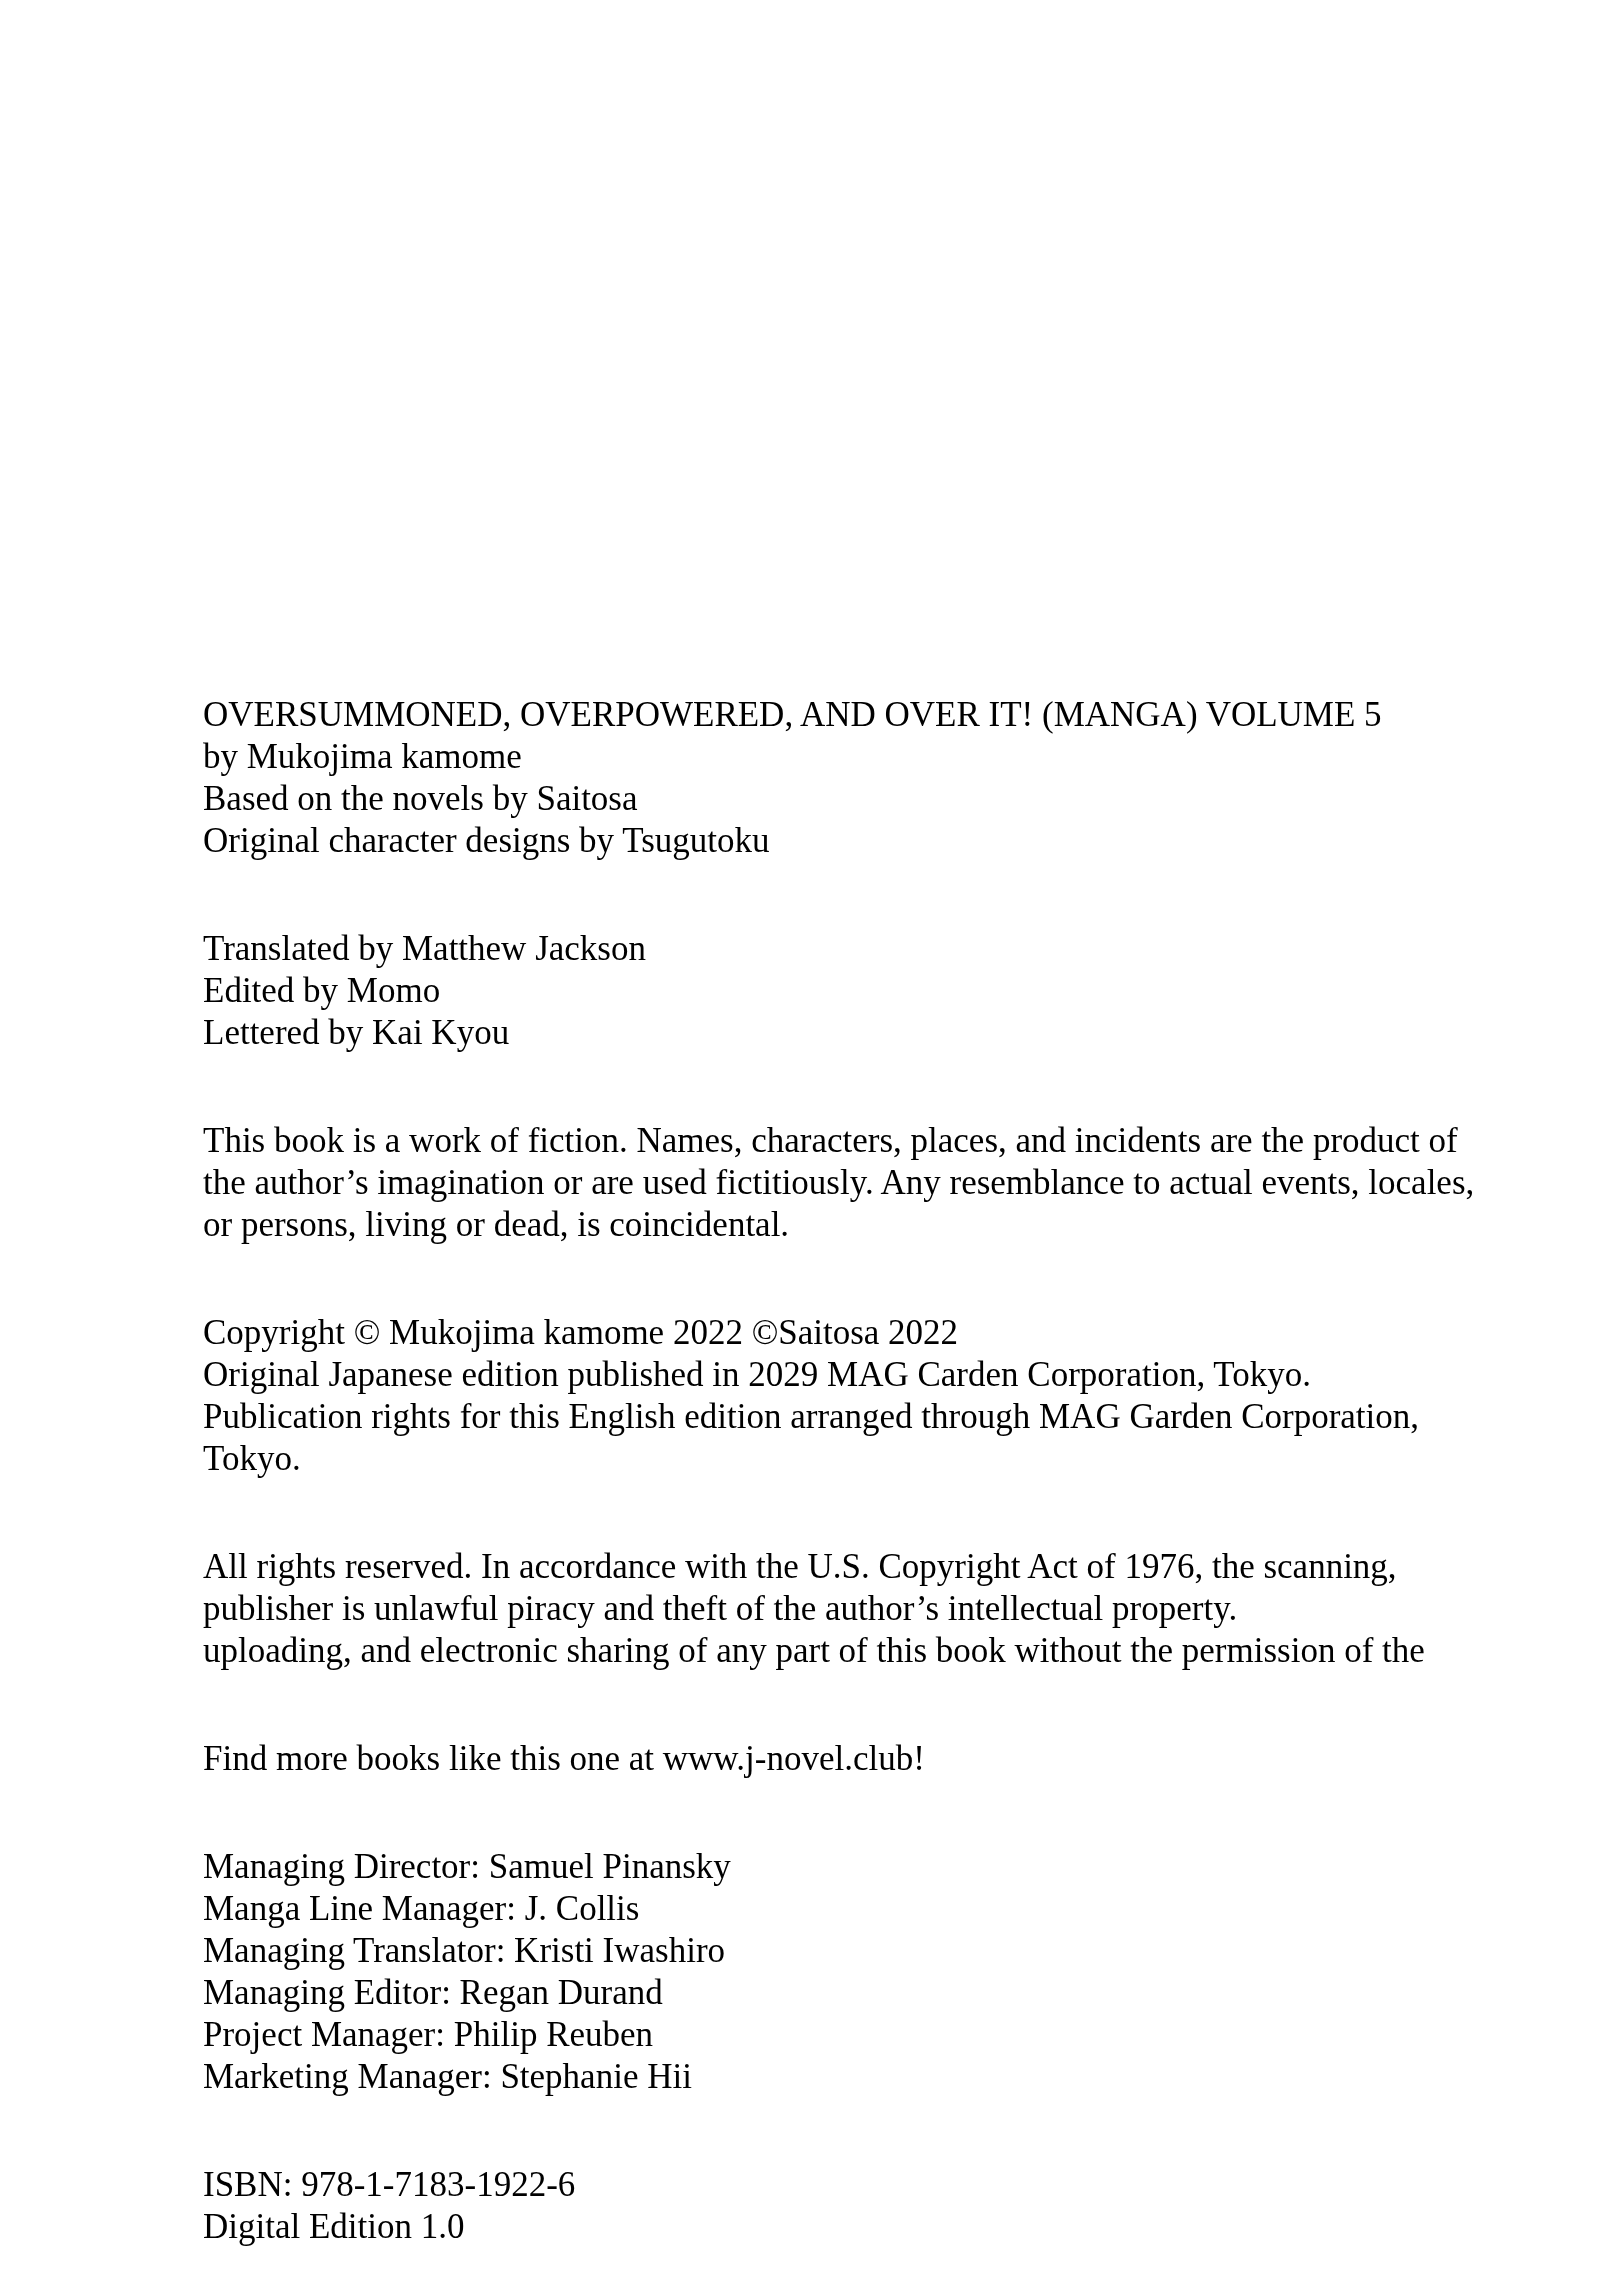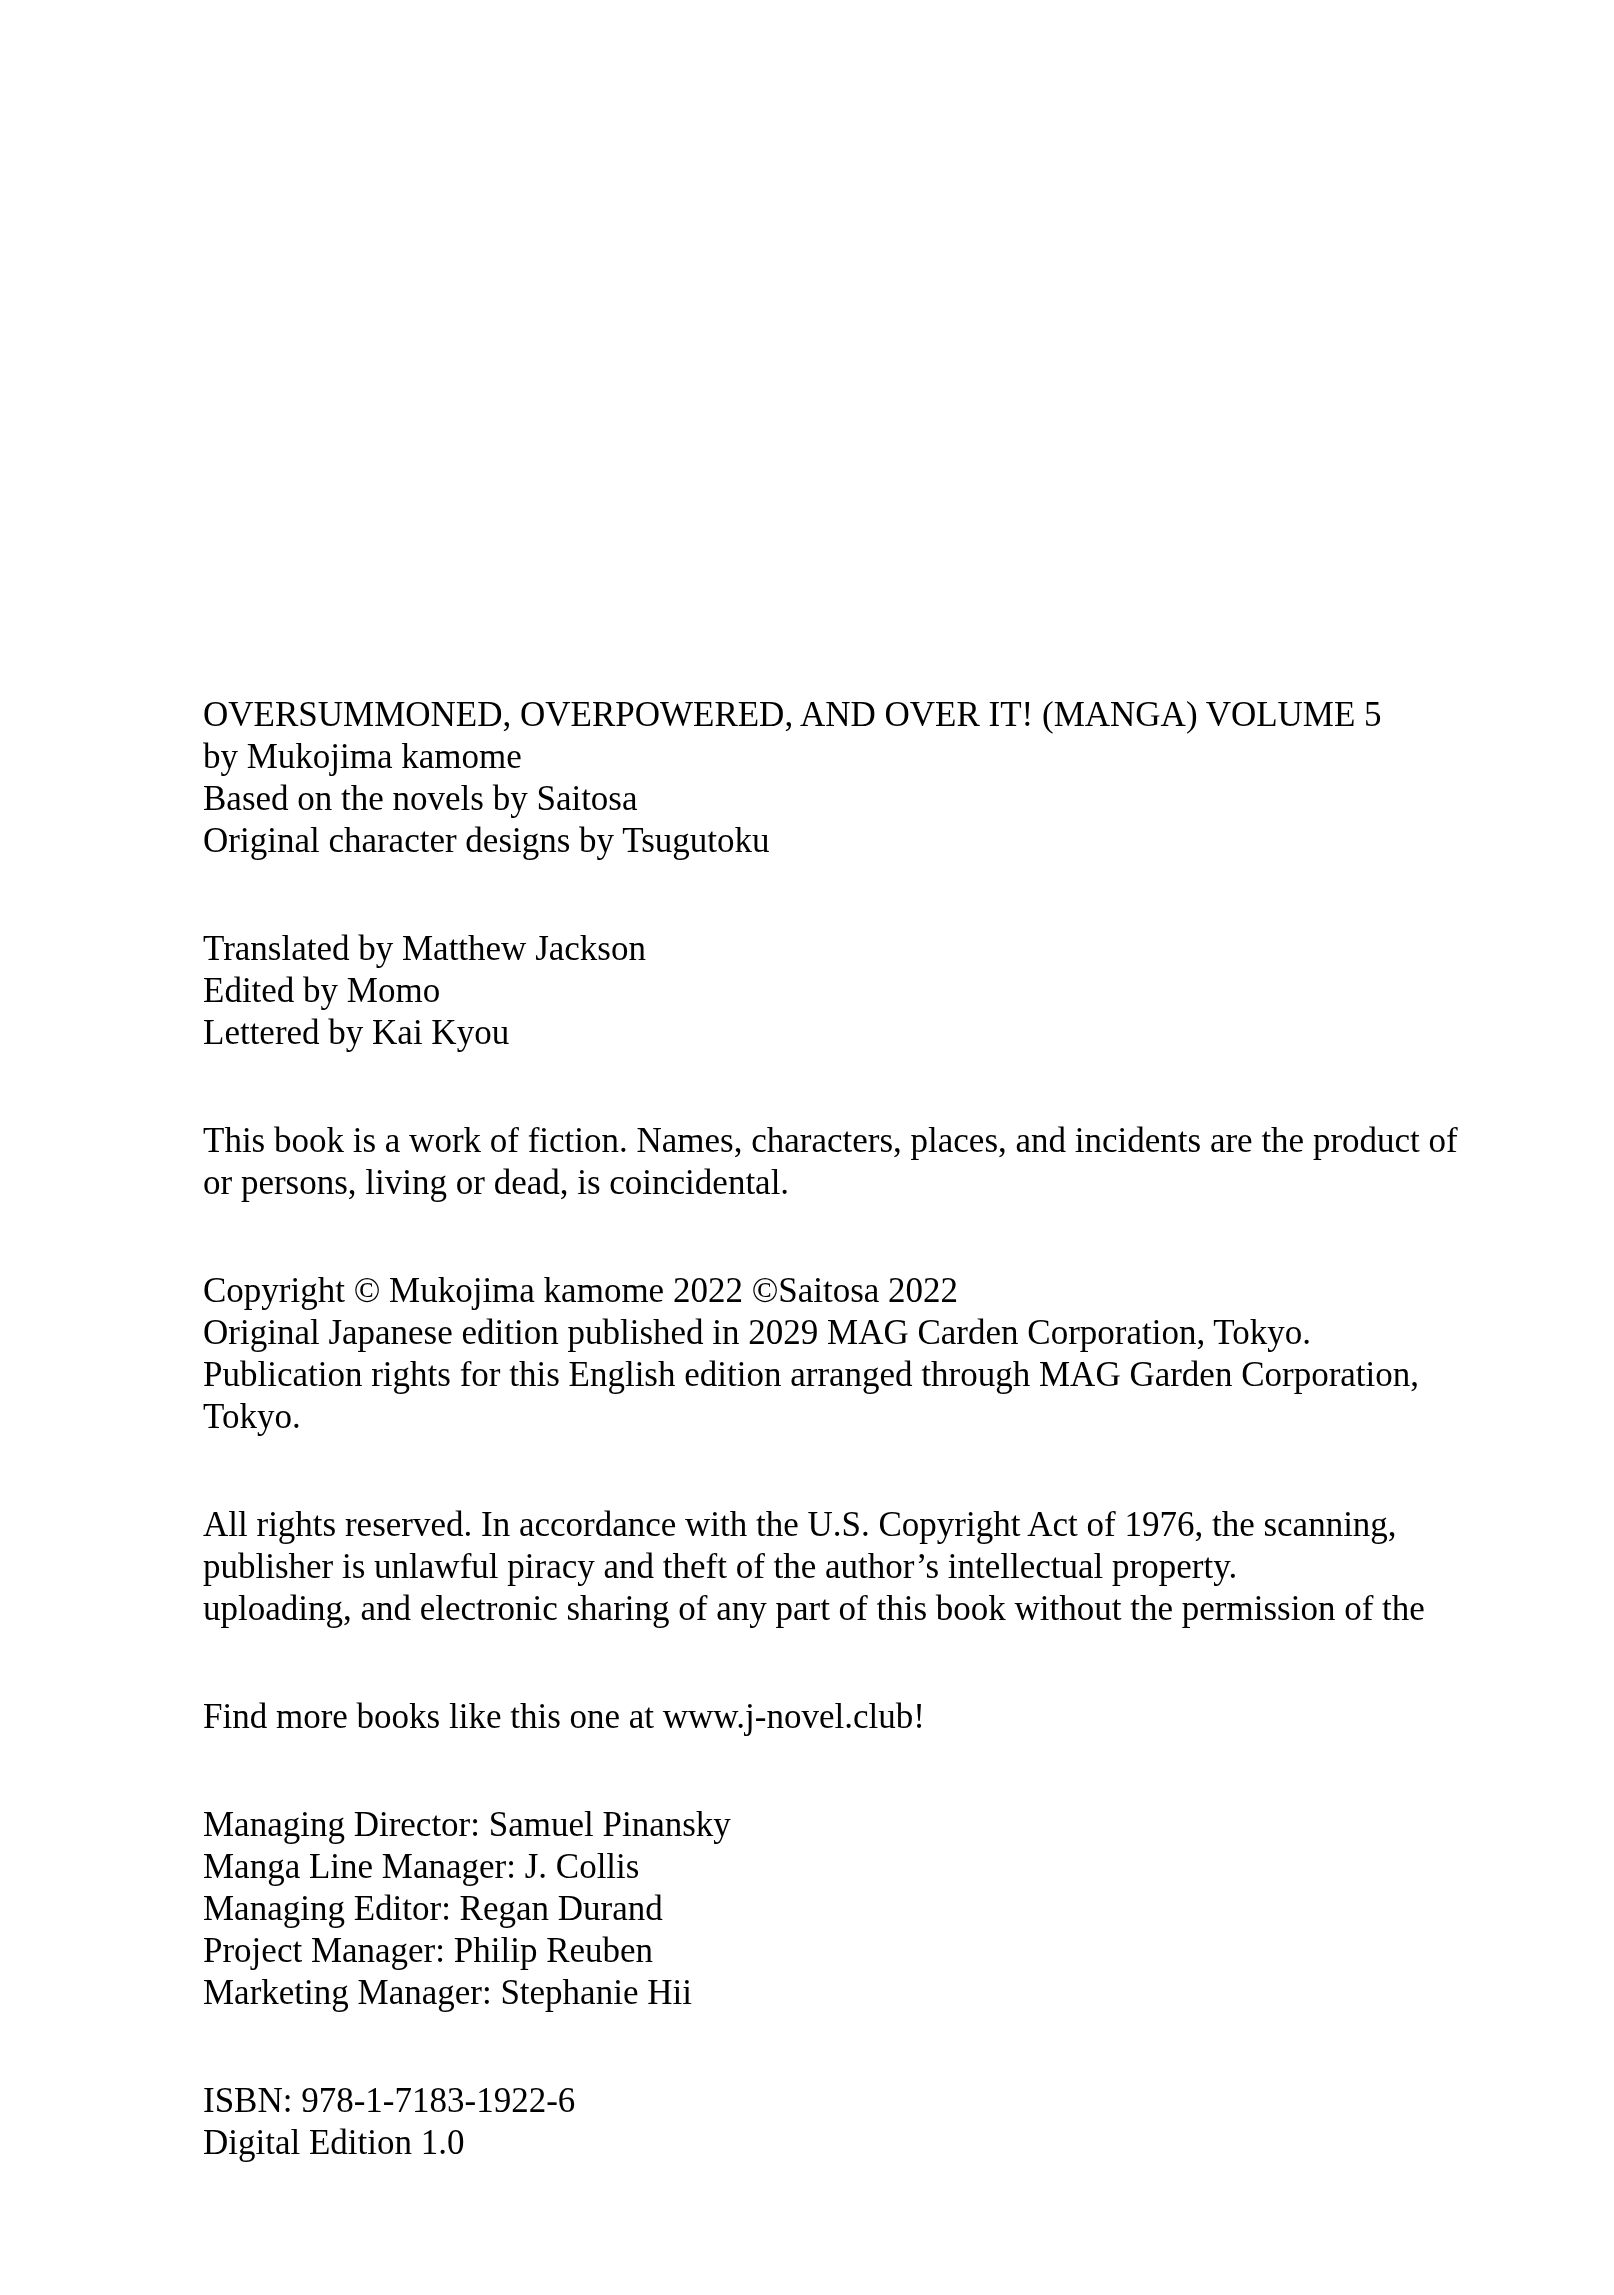--- a/index.html
+++ b/index.html
@@ -55,20 +55,21 @@
     </p>
 
     <p class="para">
       <span class="line">Translated by Matthew Jackson</span>
       <span class="line">Edited by Momo</span>
       <span class="line">Lettered by Kai Kyou</span>
     </p>
 
     <p class="para">
       <span class="line">This book is a work of fiction. Names, characters, places, and incidents are the product of</span>
+      <span class="line">the author’s imagination or are used fictitiously. Any resemblance to actual events, locales,</span>
       <span class="line">or persons, living or dead, is coincidental.</span>
     </p>
 
     <p class="para">
       <span class="line">Copyright © Mukojima kamome 2022 ©Saitosa 2022</span>
       <span class="line">Original Japanese edition published in 2029 MAG Carden Corporation, Tokyo.</span>
       <span class="line">Publication rights for this English edition arranged through MAG Garden Corporation,</span>
       <span class="line">Tokyo.</span>
     </p>
 
@@ -78,20 +79,21 @@
       <span class="line">uploading, and electronic sharing of any part of this book without the permission of the</span>
     </p>
 
     <p class="para">
       <span class="line">Find more books like this one at www.j-novel.club!</span>
     </p>
 
     <p class="para">
       <span class="line">Managing Director: Samuel Pinansky</span>
       <span class="line">Manga Line Manager: J. Collis</span>
+      <span class="line">Managing Translator: Kristi Iwashiro</span>
       <span class="line">Managing Editor: Regan Durand</span>
       <span class="line">Project Manager: Philip Reuben</span>
       <span class="line">Marketing Manager: Stephanie Hii</span>
     </p>
 
     <p class="para">
       <span class="line">ISBN: 978-1-7183-1922-6</span>
       <span class="line">Digital Edition 1.0</span>
     </p>
 

